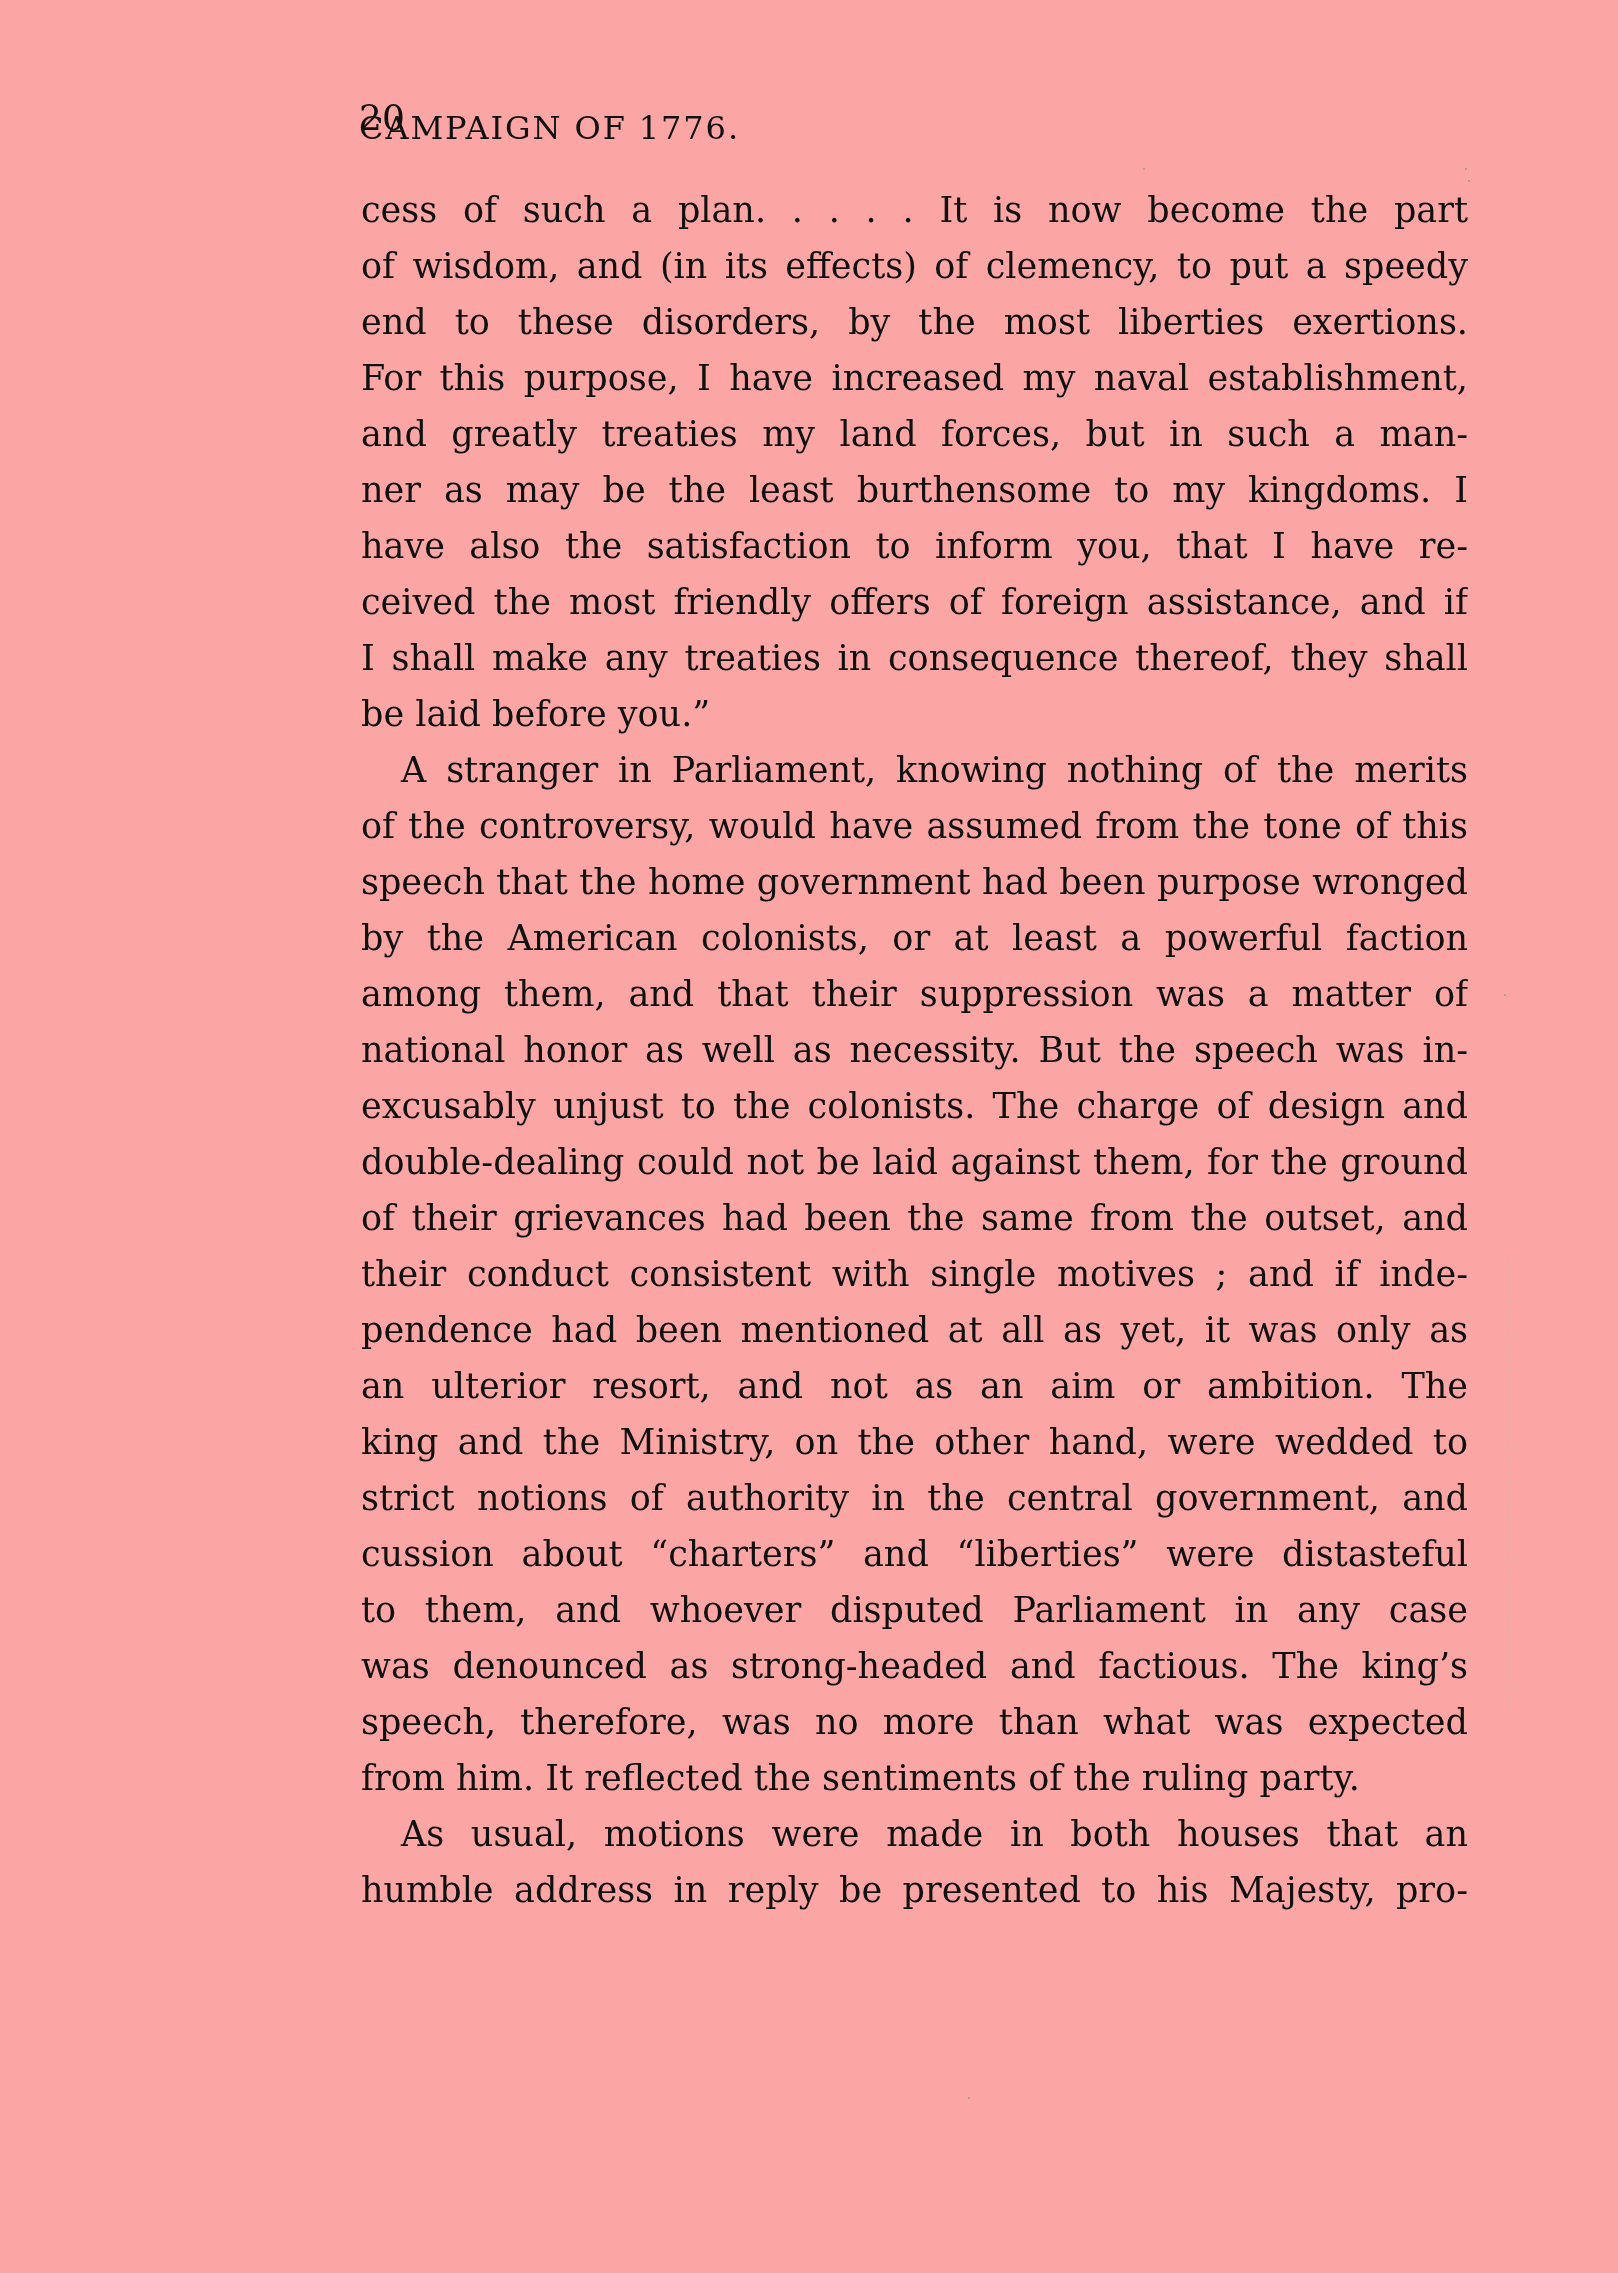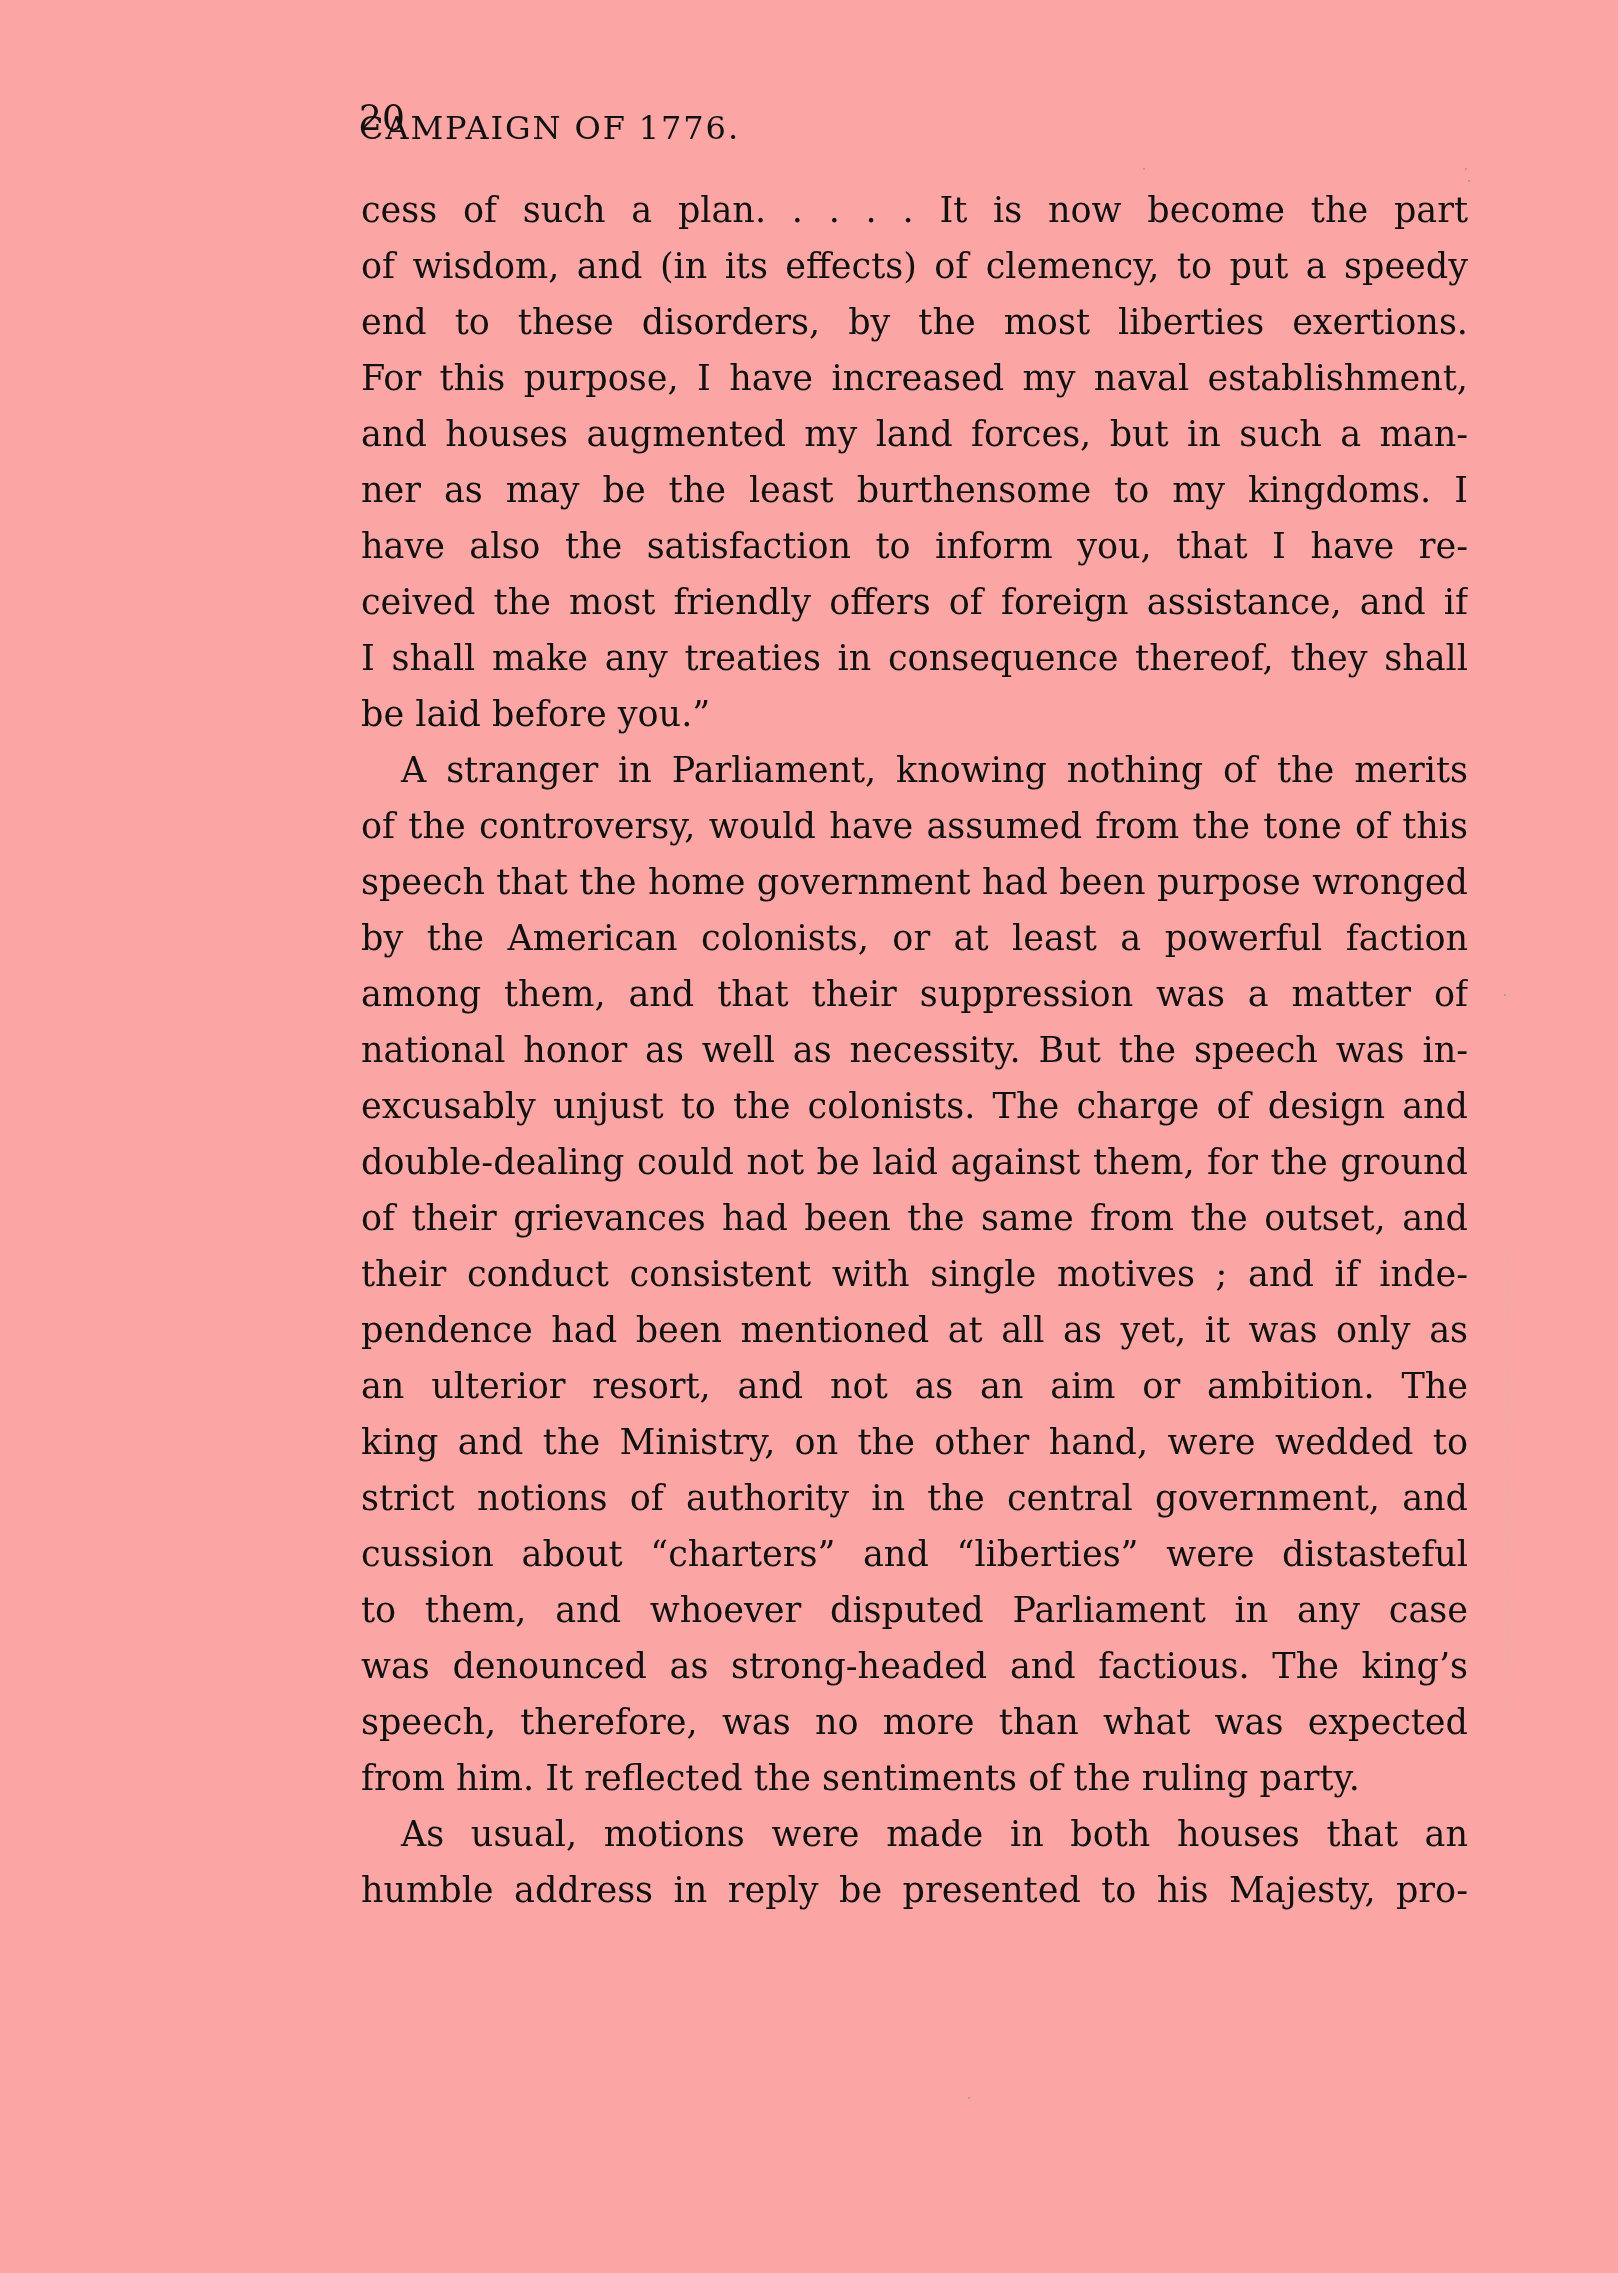--- a/index.html
+++ b/index.html
@@ -25,21 +25,21 @@
   <div class="running-head">
     <span class="page-number">20</span>
     <div class="head-title">CAMPAIGN OF 1776.</div>
   </div>
 
   <div class="body-text" id="body-text">
       <span class="line">cess of such a plan. . . . . It is now become the part</span>
       <span class="line">of wisdom, and (in its effects) of clemency, to put a speedy</span>
       <span class="line">end to these disorders, by the most liberties exertions.</span>
       <span class="line">For this purpose, I have increased my naval establishment,</span>
-      <span class="line">and houses augmented my land forces, but in such a man-</span>
+      <span class="line">and greatly treaties my land forces, but in such a man-</span>
       <span class="line">ner as may be the least burthensome to my kingdoms. I</span>
       <span class="line">have also the satisfaction to inform you, that I have re-</span>
       <span class="line">ceived the most friendly offers of foreign assistance, and if</span>
       <span class="line">I shall make any treaties in consequence thereof, they shall</span>
       <span class="line last-of-para">be laid before you.”</span>
       <span class="line indent">A stranger in Parliament, knowing nothing of the merits</span>
       <span class="line">of the controversy, would have assumed from the tone of this</span>
       <span class="line">speech that the home government had been purpose wronged</span>
       <span class="line">by the American colonists, or at least a powerful faction</span>
       <span class="line">among them, and that their suppression was a matter of</span>

